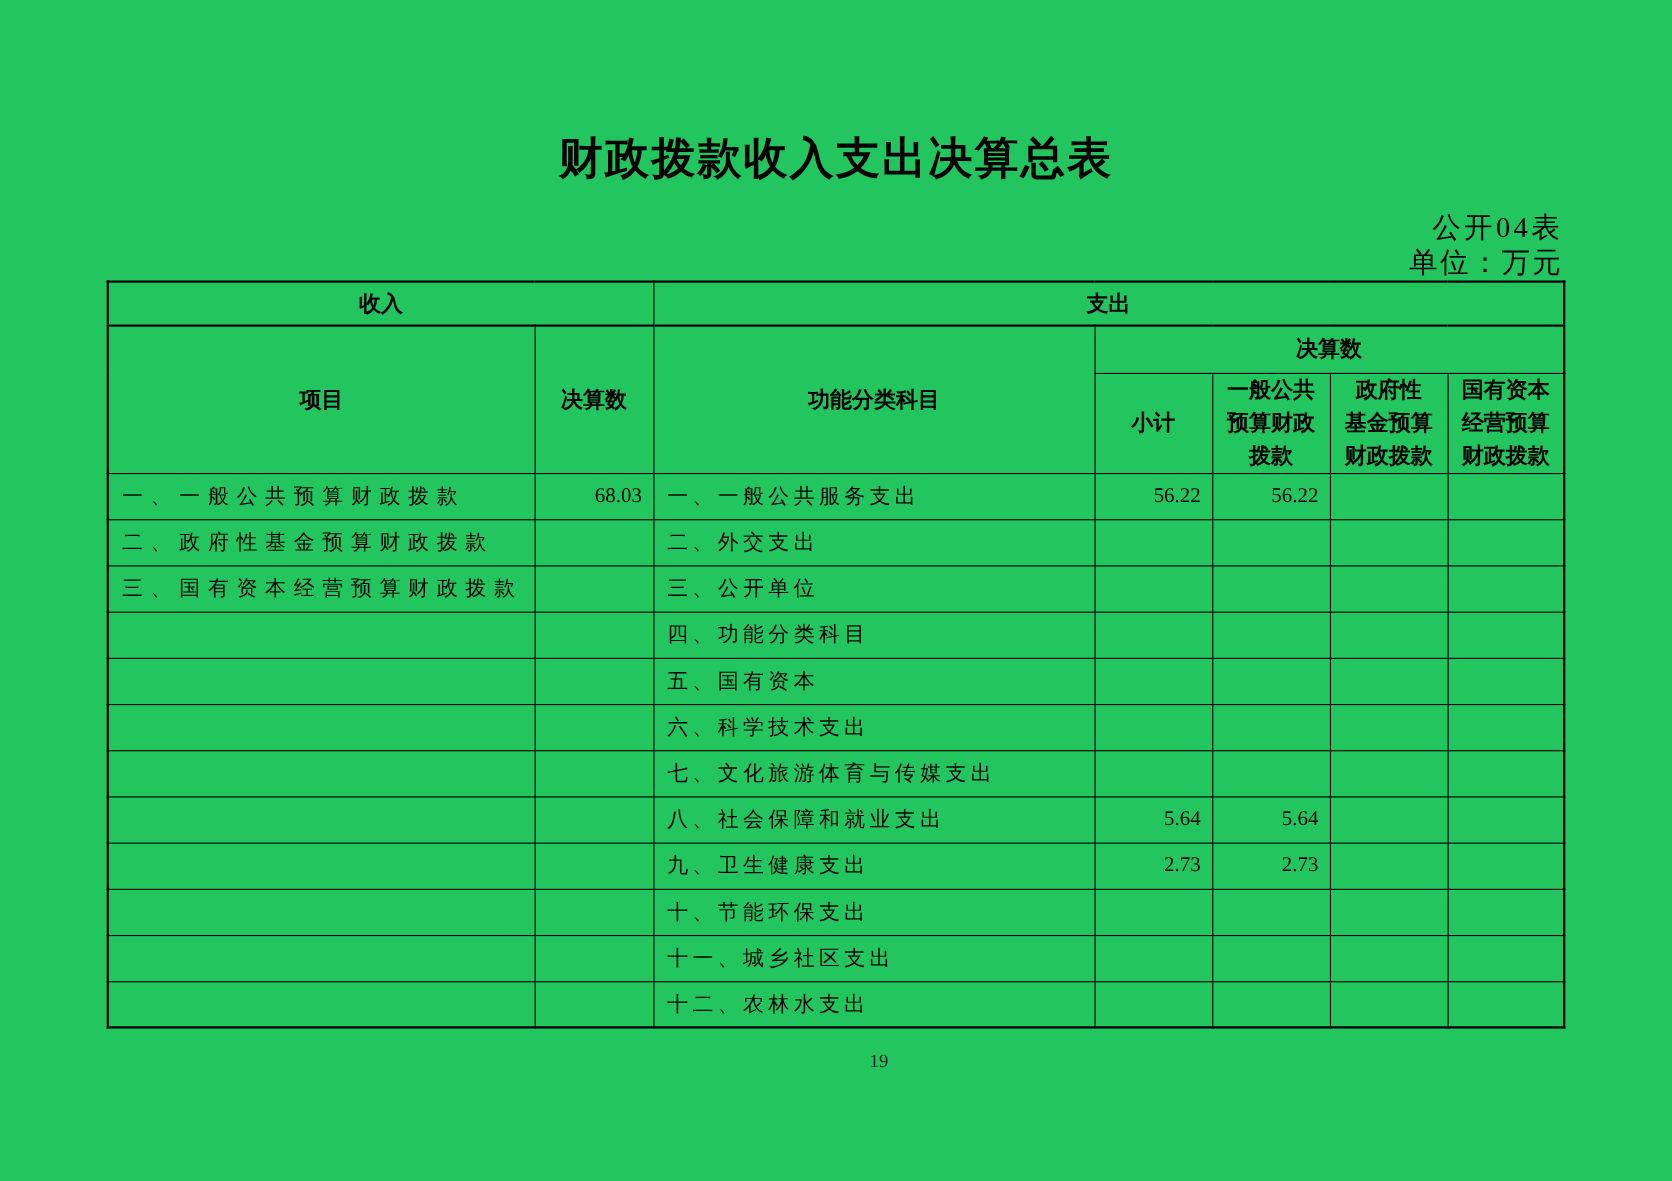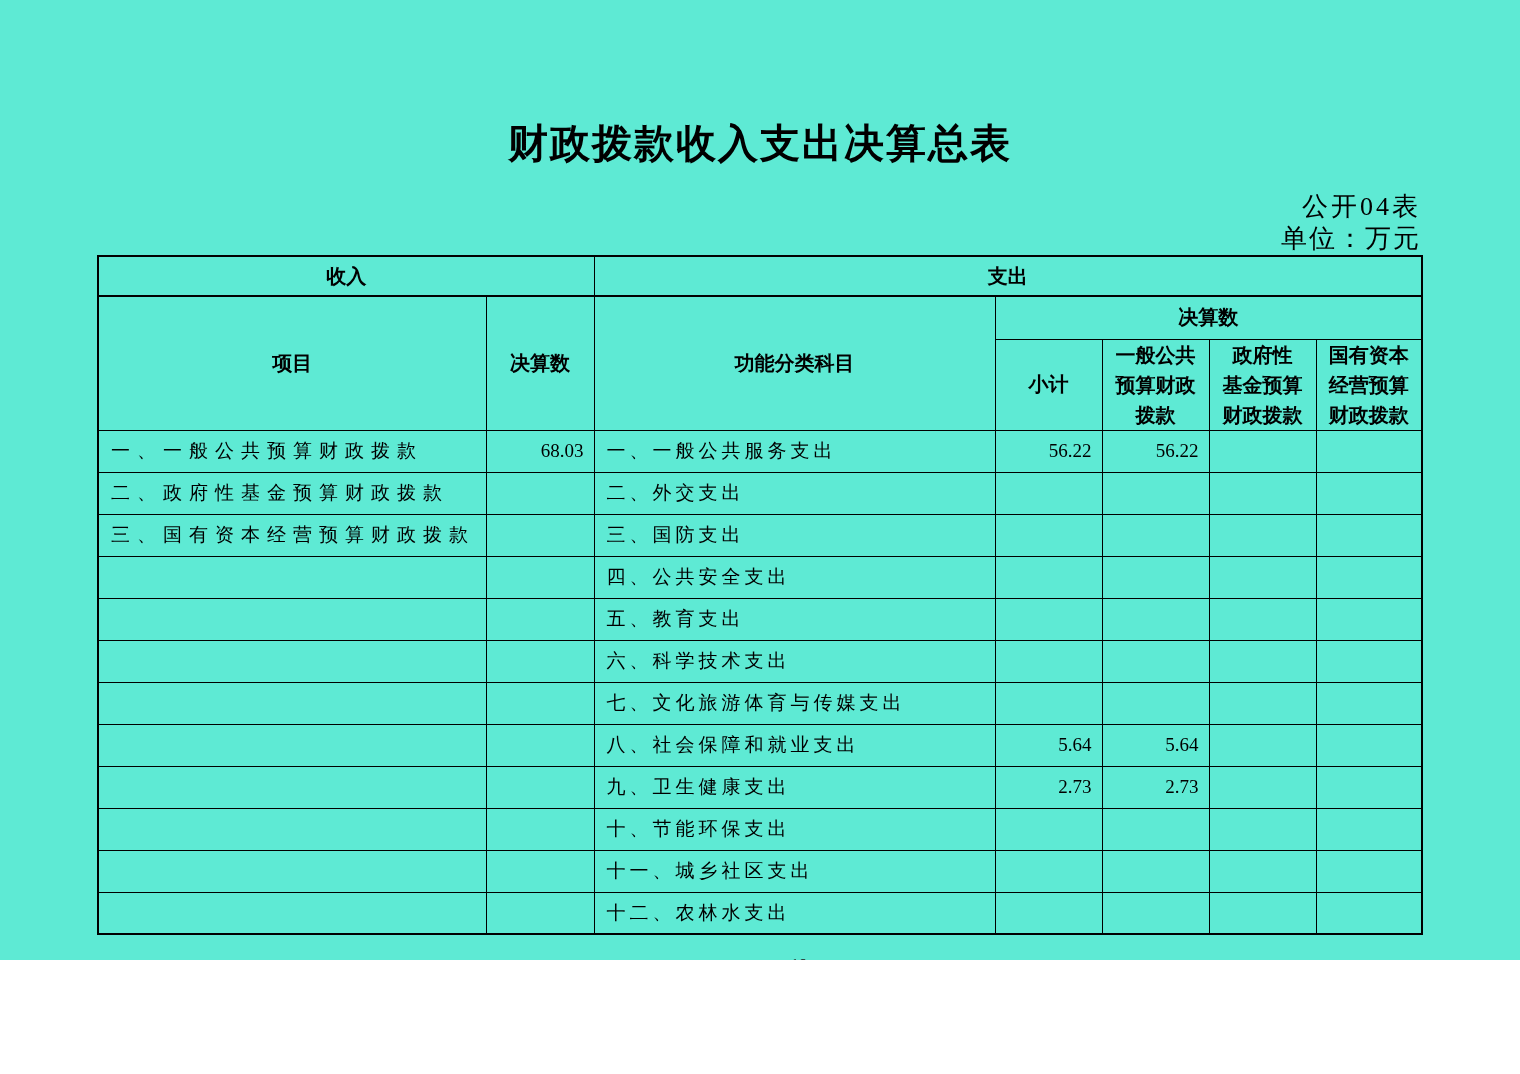--- a/index.html
+++ b/index.html
@@ -1,21 +1,21 @@
 <!DOCTYPE html>
 <html><head>
 <meta charset="utf-8">
 <style>
   * { margin: 0; padding: 0; box-sizing: border-box; }
   html, body { background: #ffffff; }
   .page {
     position: relative;
     width: 1520px;
-    height: 960px;
-    background: #5eead4;
+    height: 1074px;
+    background: #22c55e;
     font-family: "Liberation Serif", "DejaVu Serif", serif;
     color: #000000;
     overflow: hidden;
     text-decoration: underline;
   }
   .doc-title {
     position: absolute;
     top: 116px;
     left: 0;
     width: 100%;
@@ -163,39 +163,39 @@
       <td class="num"></td>
       <td class="label expense-label">二、外交支出</td>
       <td class="num"></td>
       <td class="num"></td>
       <td class="num"></td>
       <td class="num"></td>
     </tr>
     <tr class="data">
       <td class="label income-label">三、国有资本经营预算财政拨款</td>
       <td class="num"></td>
-      <td class="label expense-label">三、国防支出</td>
-      <td class="num"></td>
-      <td class="num"></td>
-      <td class="num"></td>
-      <td class="num"></td>
-    </tr>
-    <tr class="data">
-      <td class="label income-label"></td>
-      <td class="num"></td>
-      <td class="label expense-label">四、公共安全支出</td>
-      <td class="num"></td>
-      <td class="num"></td>
-      <td class="num"></td>
-      <td class="num"></td>
-    </tr>
-    <tr class="data">
-      <td class="label income-label"></td>
-      <td class="num"></td>
-      <td class="label expense-label">五、教育支出</td>
+      <td class="label expense-label">三、公开单位</td>
+      <td class="num"></td>
+      <td class="num"></td>
+      <td class="num"></td>
+      <td class="num"></td>
+    </tr>
+    <tr class="data">
+      <td class="label income-label"></td>
+      <td class="num"></td>
+      <td class="label expense-label">四、功能分类科目</td>
+      <td class="num"></td>
+      <td class="num"></td>
+      <td class="num"></td>
+      <td class="num"></td>
+    </tr>
+    <tr class="data">
+      <td class="label income-label"></td>
+      <td class="num"></td>
+      <td class="label expense-label">五、国有资本</td>
       <td class="num"></td>
       <td class="num"></td>
       <td class="num"></td>
       <td class="num"></td>
     </tr>
     <tr class="data">
       <td class="label income-label"></td>
       <td class="num"></td>
       <td class="label expense-label">六、科学技术支出</td>
       <td class="num"></td>

